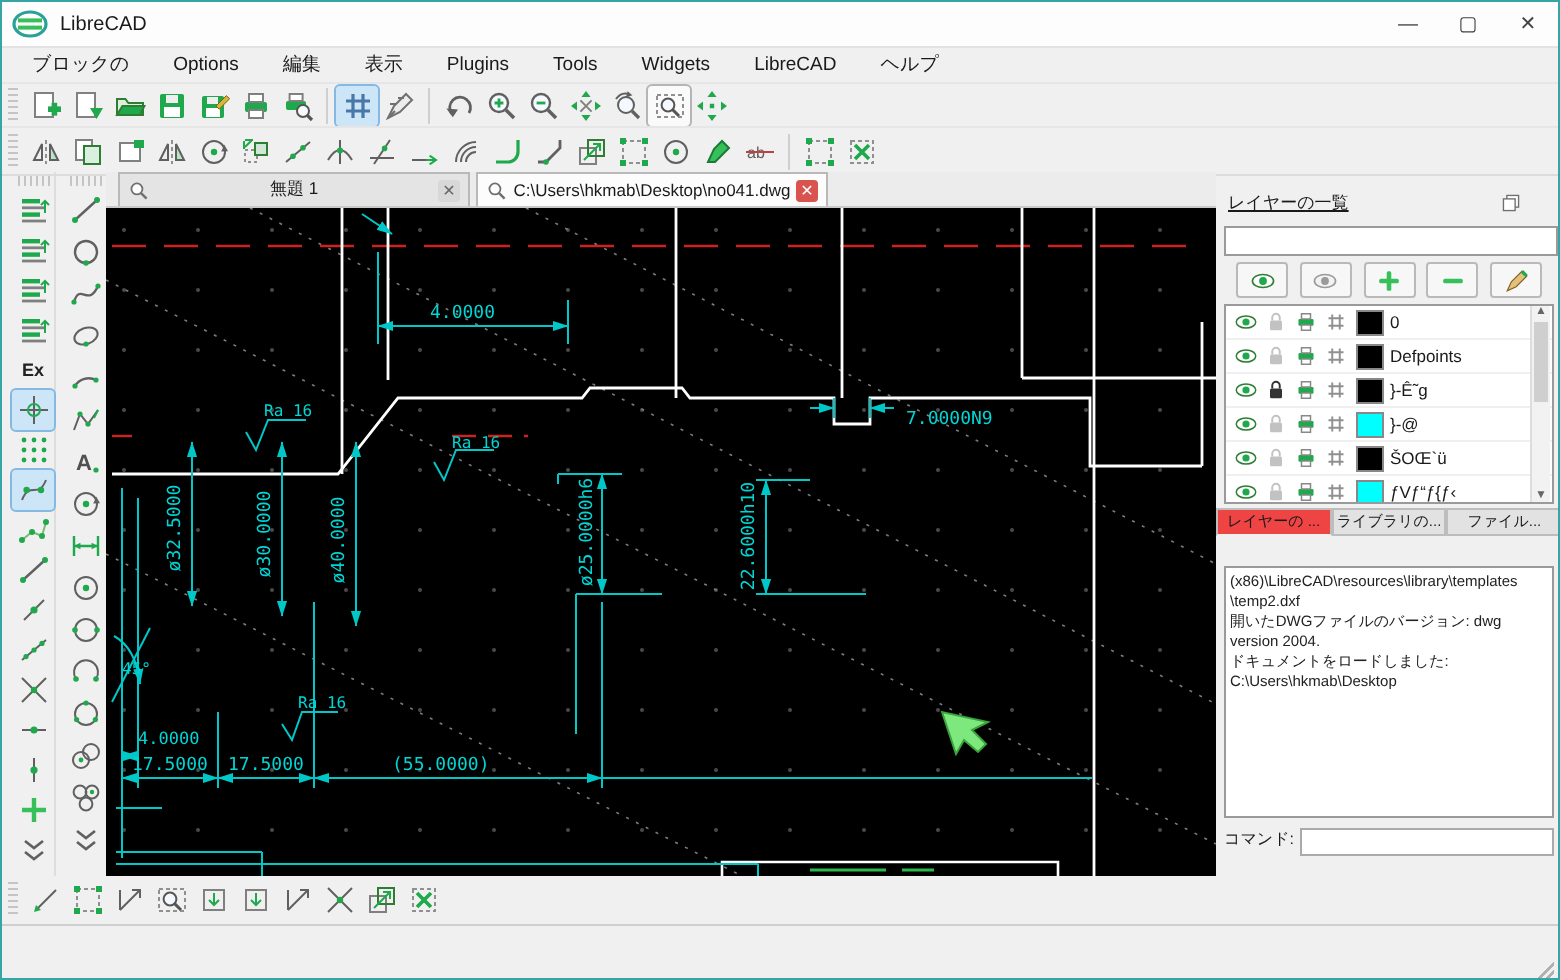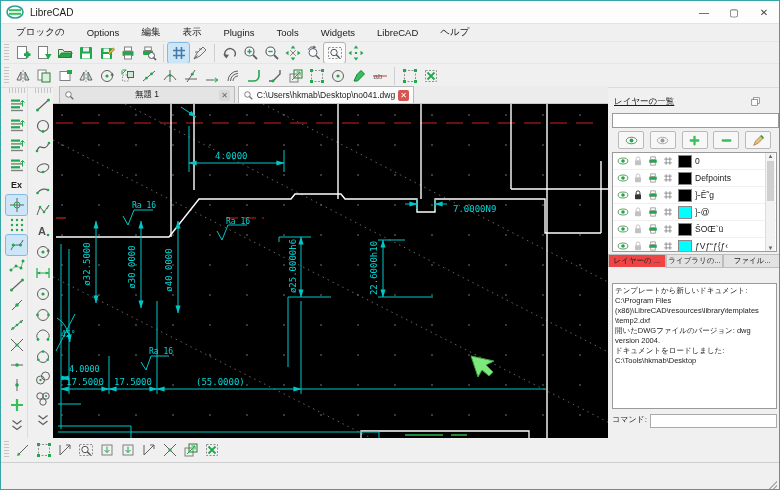--- a/index.html
+++ b/index.html
@@ -1132,25 +1132,24 @@
     <span style="margin-left:6px;">コマンドライン</span>
     <span style="margin-left:auto"></span>
     <span class="ic"><svg>
           <use href="#s-float"></use>
         </svg></span>
     <span class="ic" style="margin-right:4px"><svg>
           <use href="#s-closex"></use>
         </svg></span>
   </div>
   <div class="abs" id="cmdbody">
-    <div>テンプレートから新しいドキュメント: C:\Program Files</div>
     <div>(x86)\LibreCAD\resources\library\templates</div>
     <div>\temp2.dxf</div>
     <div>開いたDWGファイルのバージョン: dwg version 2004.</div>
-    <div>ドキュメントをロードしました: C:\Tools\hkmab\Desktop</div>
+    <div>ドキュメントをロードしました: C:\Users\hkmab\Desktop</div>
   </div>
   <div class="abs" id="cmdprompt">
     <span>コマンド:</span>
     <span id="cmdinput"></span>
   </div>
 
   <div class="abs tbrow" id="snapbar">
     <span class="grip"></span>
     <span class="tbi">
         <svg>

